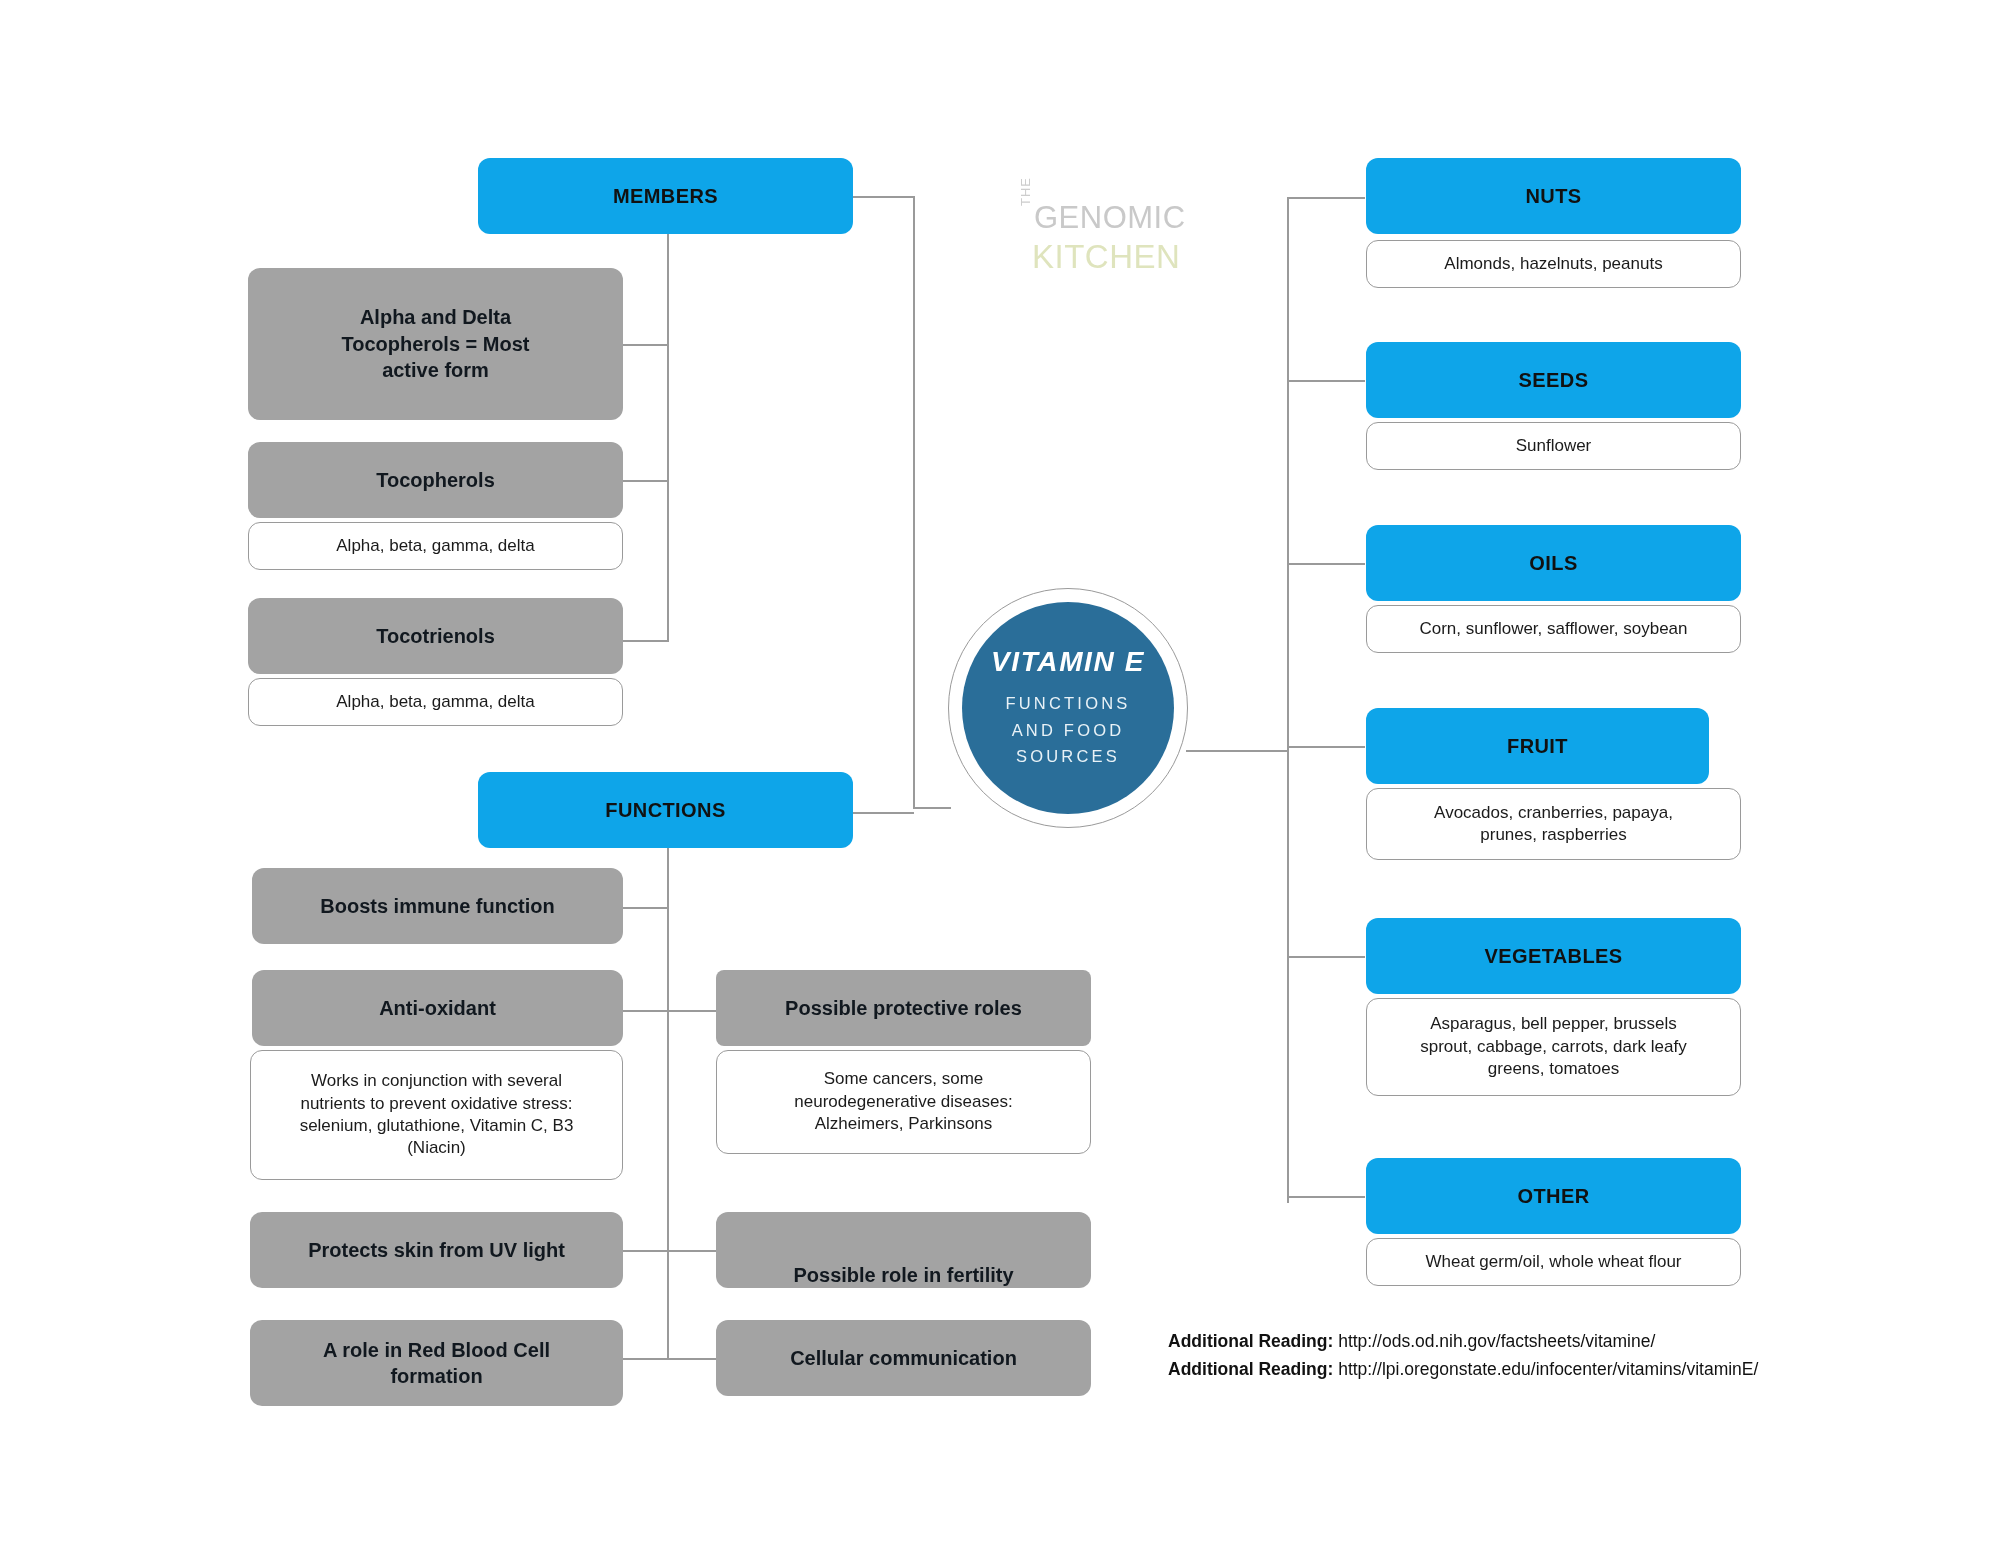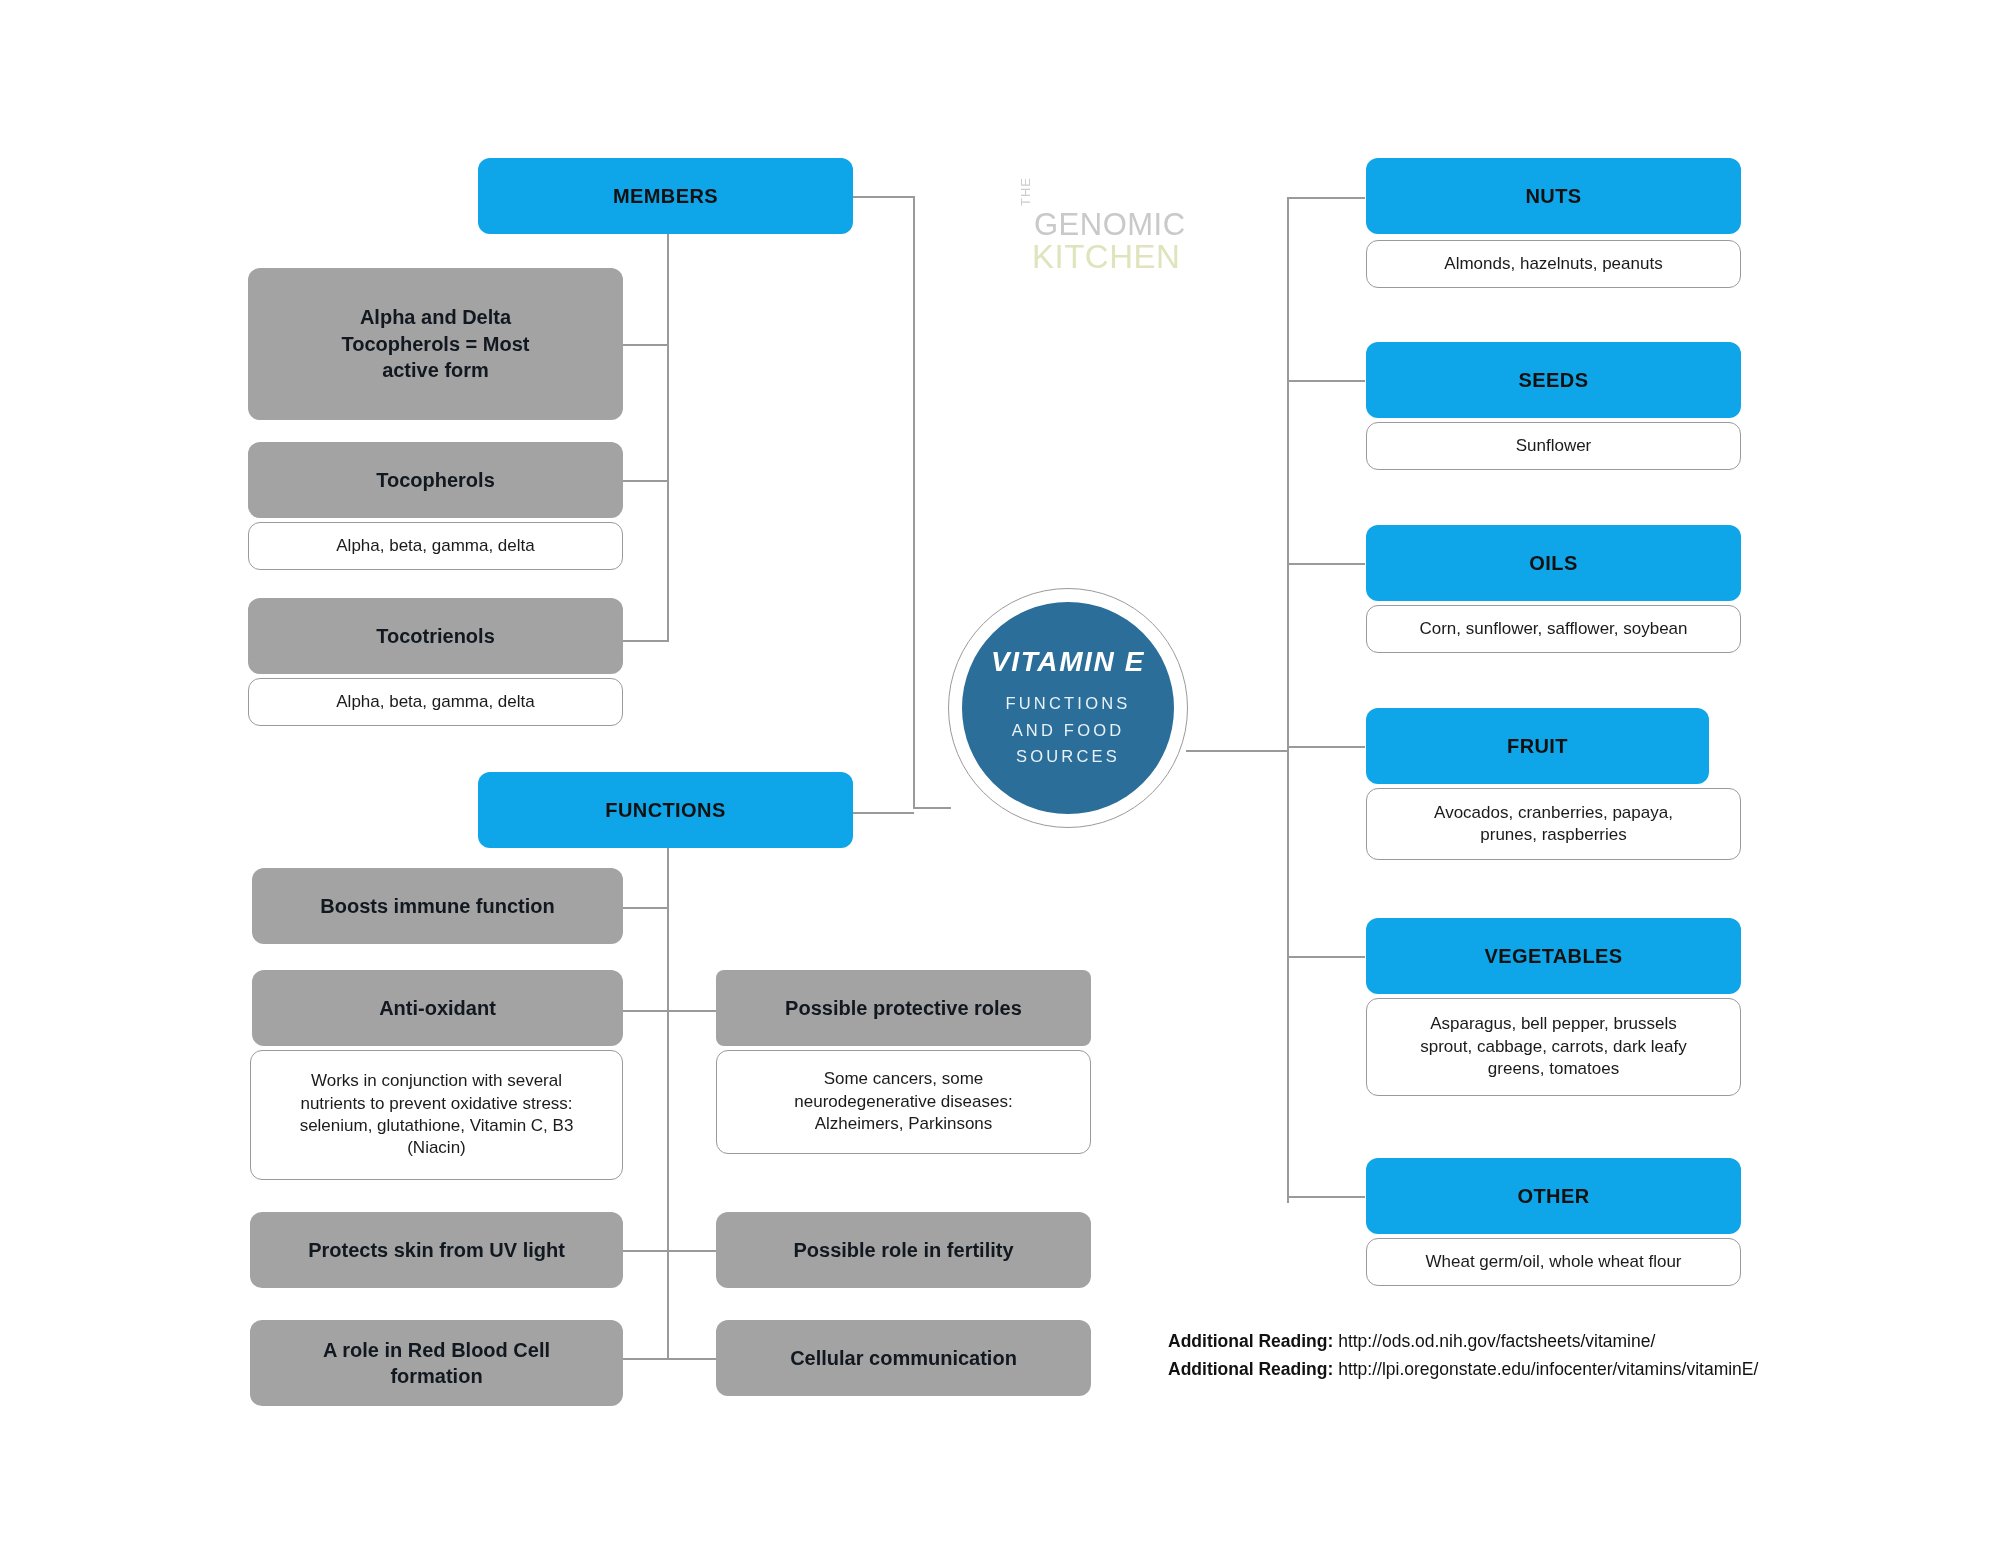--- a/index.html
+++ b/index.html
@@ -122,21 +122,20 @@
     transform-origin: left top;
     white-space: nowrap;
   }
   #logo-genomic {
     position: absolute;
     left: 16px;
     top: 0px;
     font-size: 31px;
     letter-spacing: 0.5px;
     color: #c9c9c9;
-    margin-top: 7px;
   }
   #logo-kitchen {
     position: absolute;
     left: 14px;
     top: 38px;
     font-size: 33px;
     letter-spacing: 0.5px;
     color: #dfe4bd;
   }
 
@@ -253,21 +252,21 @@
 
   <div class="node topic" style="left:716px; top:970px; width:375px; height:76px; font-size:20px;border-radius:8px;">
     <span class="txt">Possible protective roles</span>
   </div>
   <div class="node detail" style="left:716px; top:1050px; width:375px; height:104px; font-size:17px;">
     <span class="txt">Some cancers, some
 neurodegenerative diseases:
 Alzheimers, Parkinsons</span>
   </div>
 
-  <div class="node topic" style="left:716px; top:1212px; width:375px; height:76px; font-size:20px;">
+  <div class="node topic" style="left:716px; top:1212px; width:375px; height:76px; font-size:20px;align-items:flex-end;">
     <span class="txt">Possible role in fertility</span>
   </div>
 
   <div class="node topic" style="left:716px; top:1320px; width:375px; height:76px; font-size:20px;">
     <span class="txt">Cellular communication</span>
   </div>
 
   <div class="node header" style="left:1366px; top:158px; width:375px; height:76px; font-size:20px;">
     <span class="txt">NUTS</span>
   </div>

